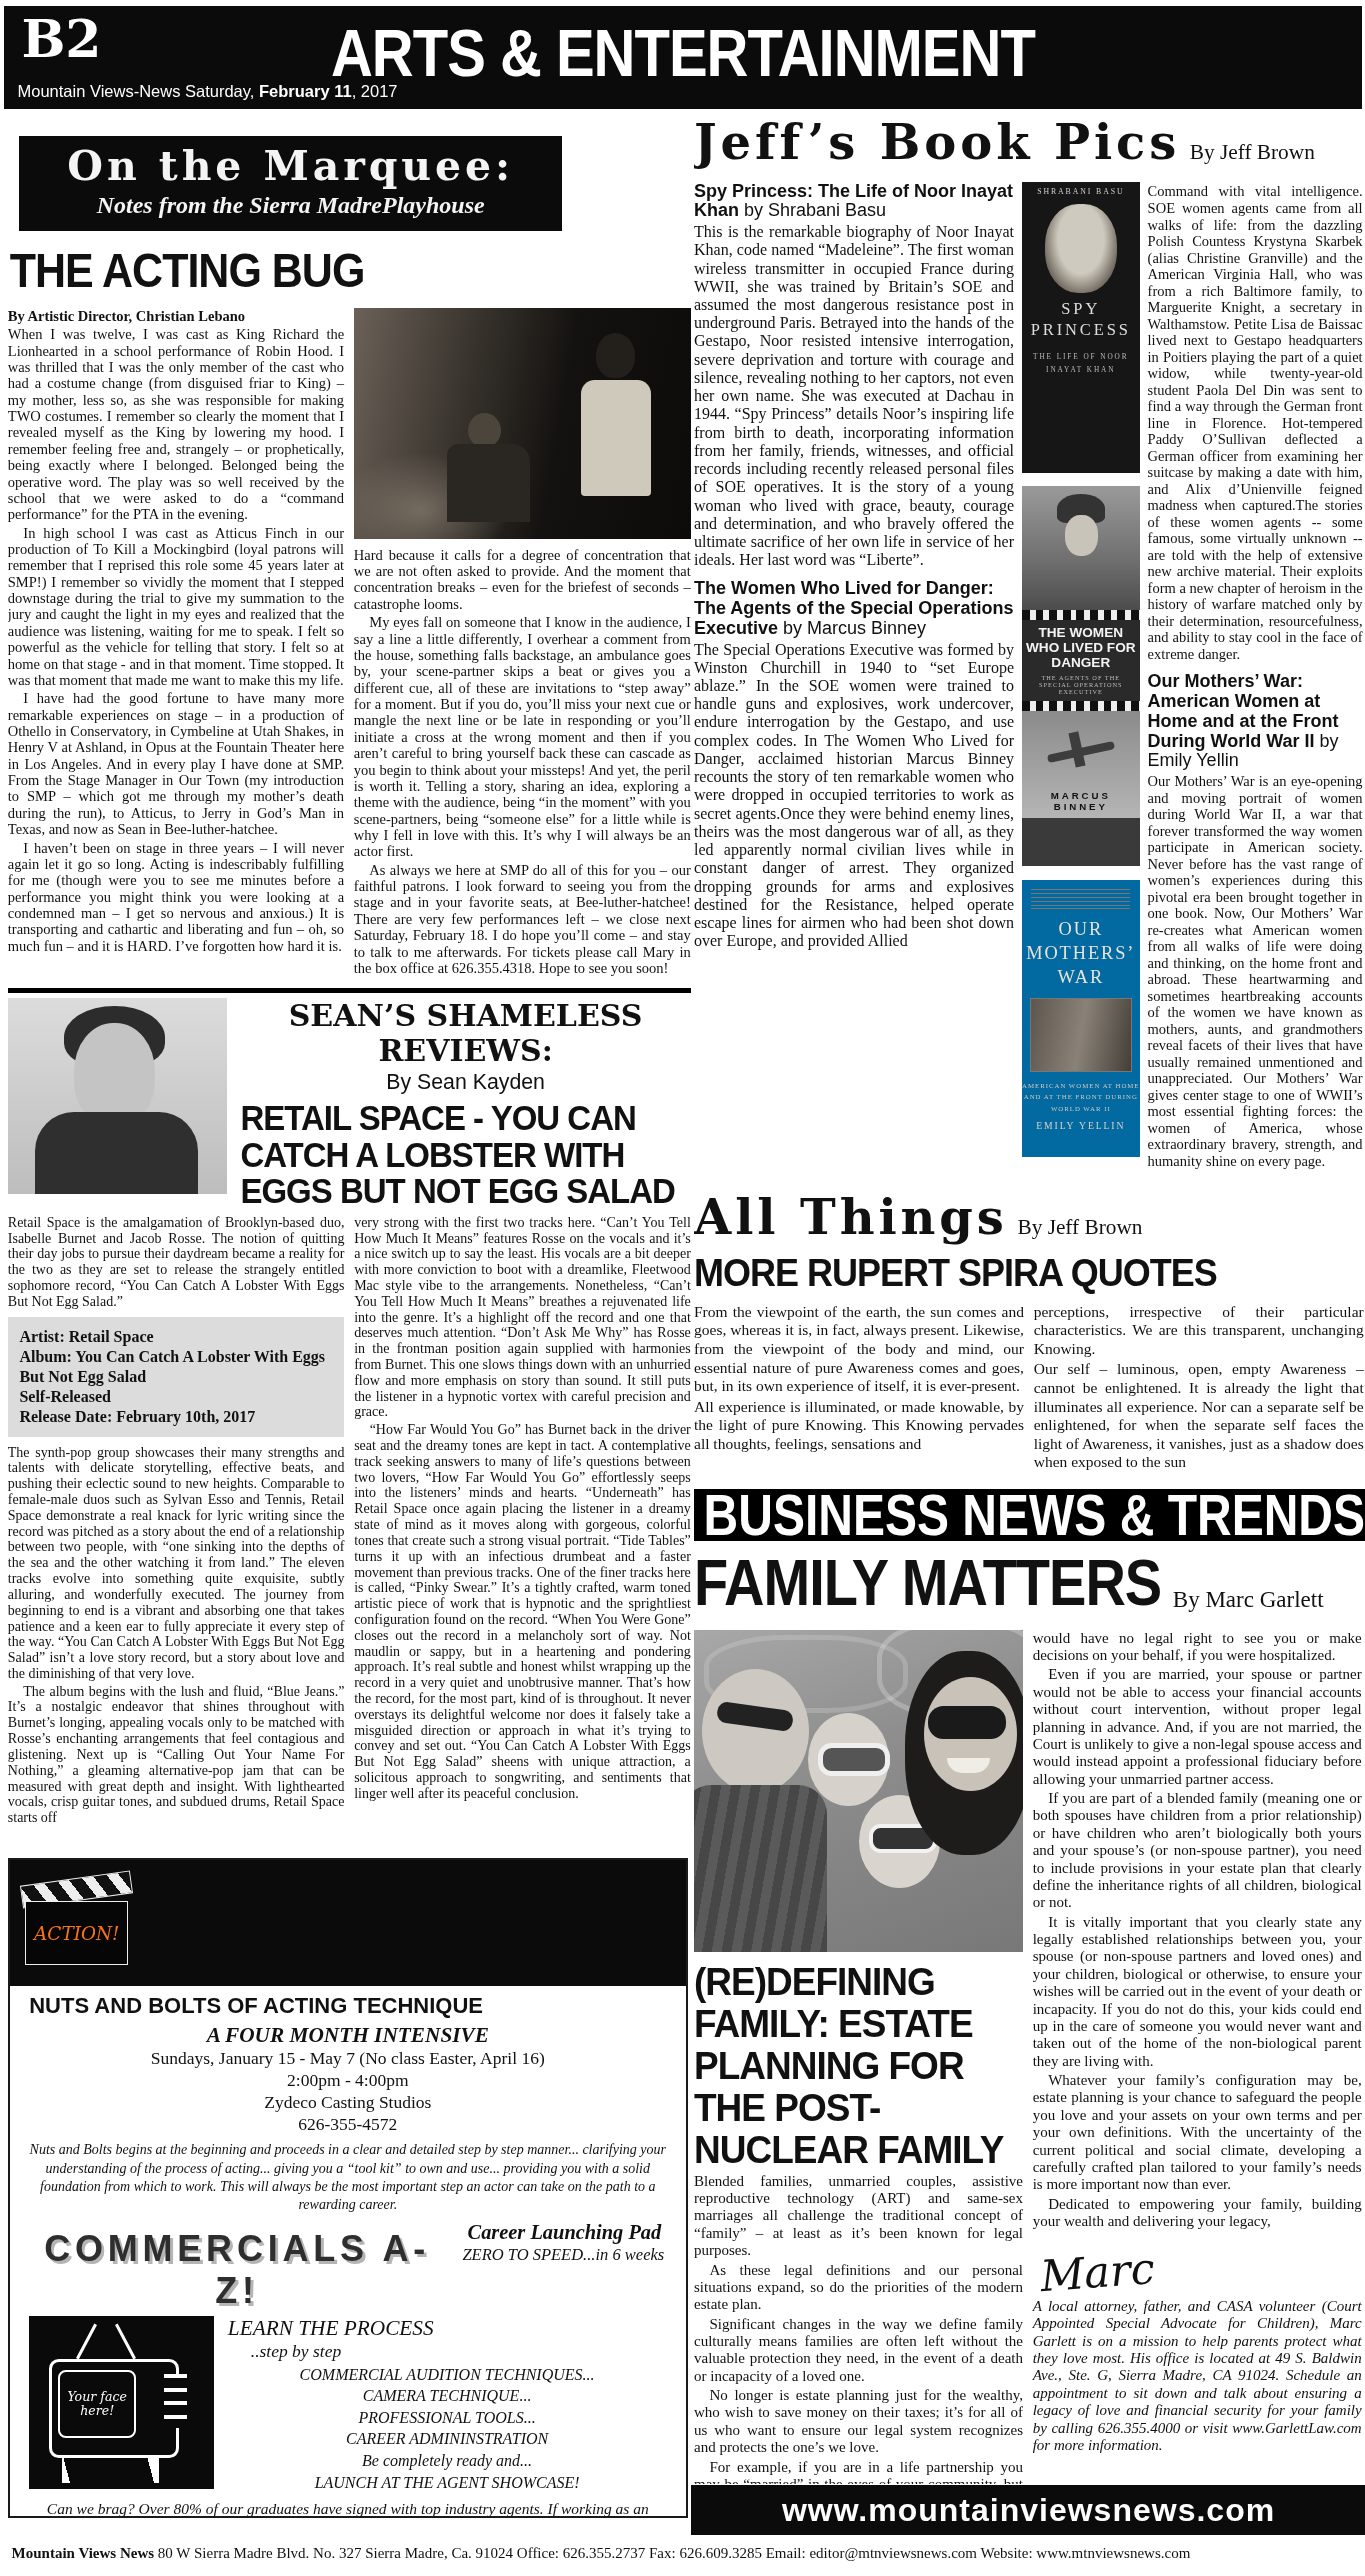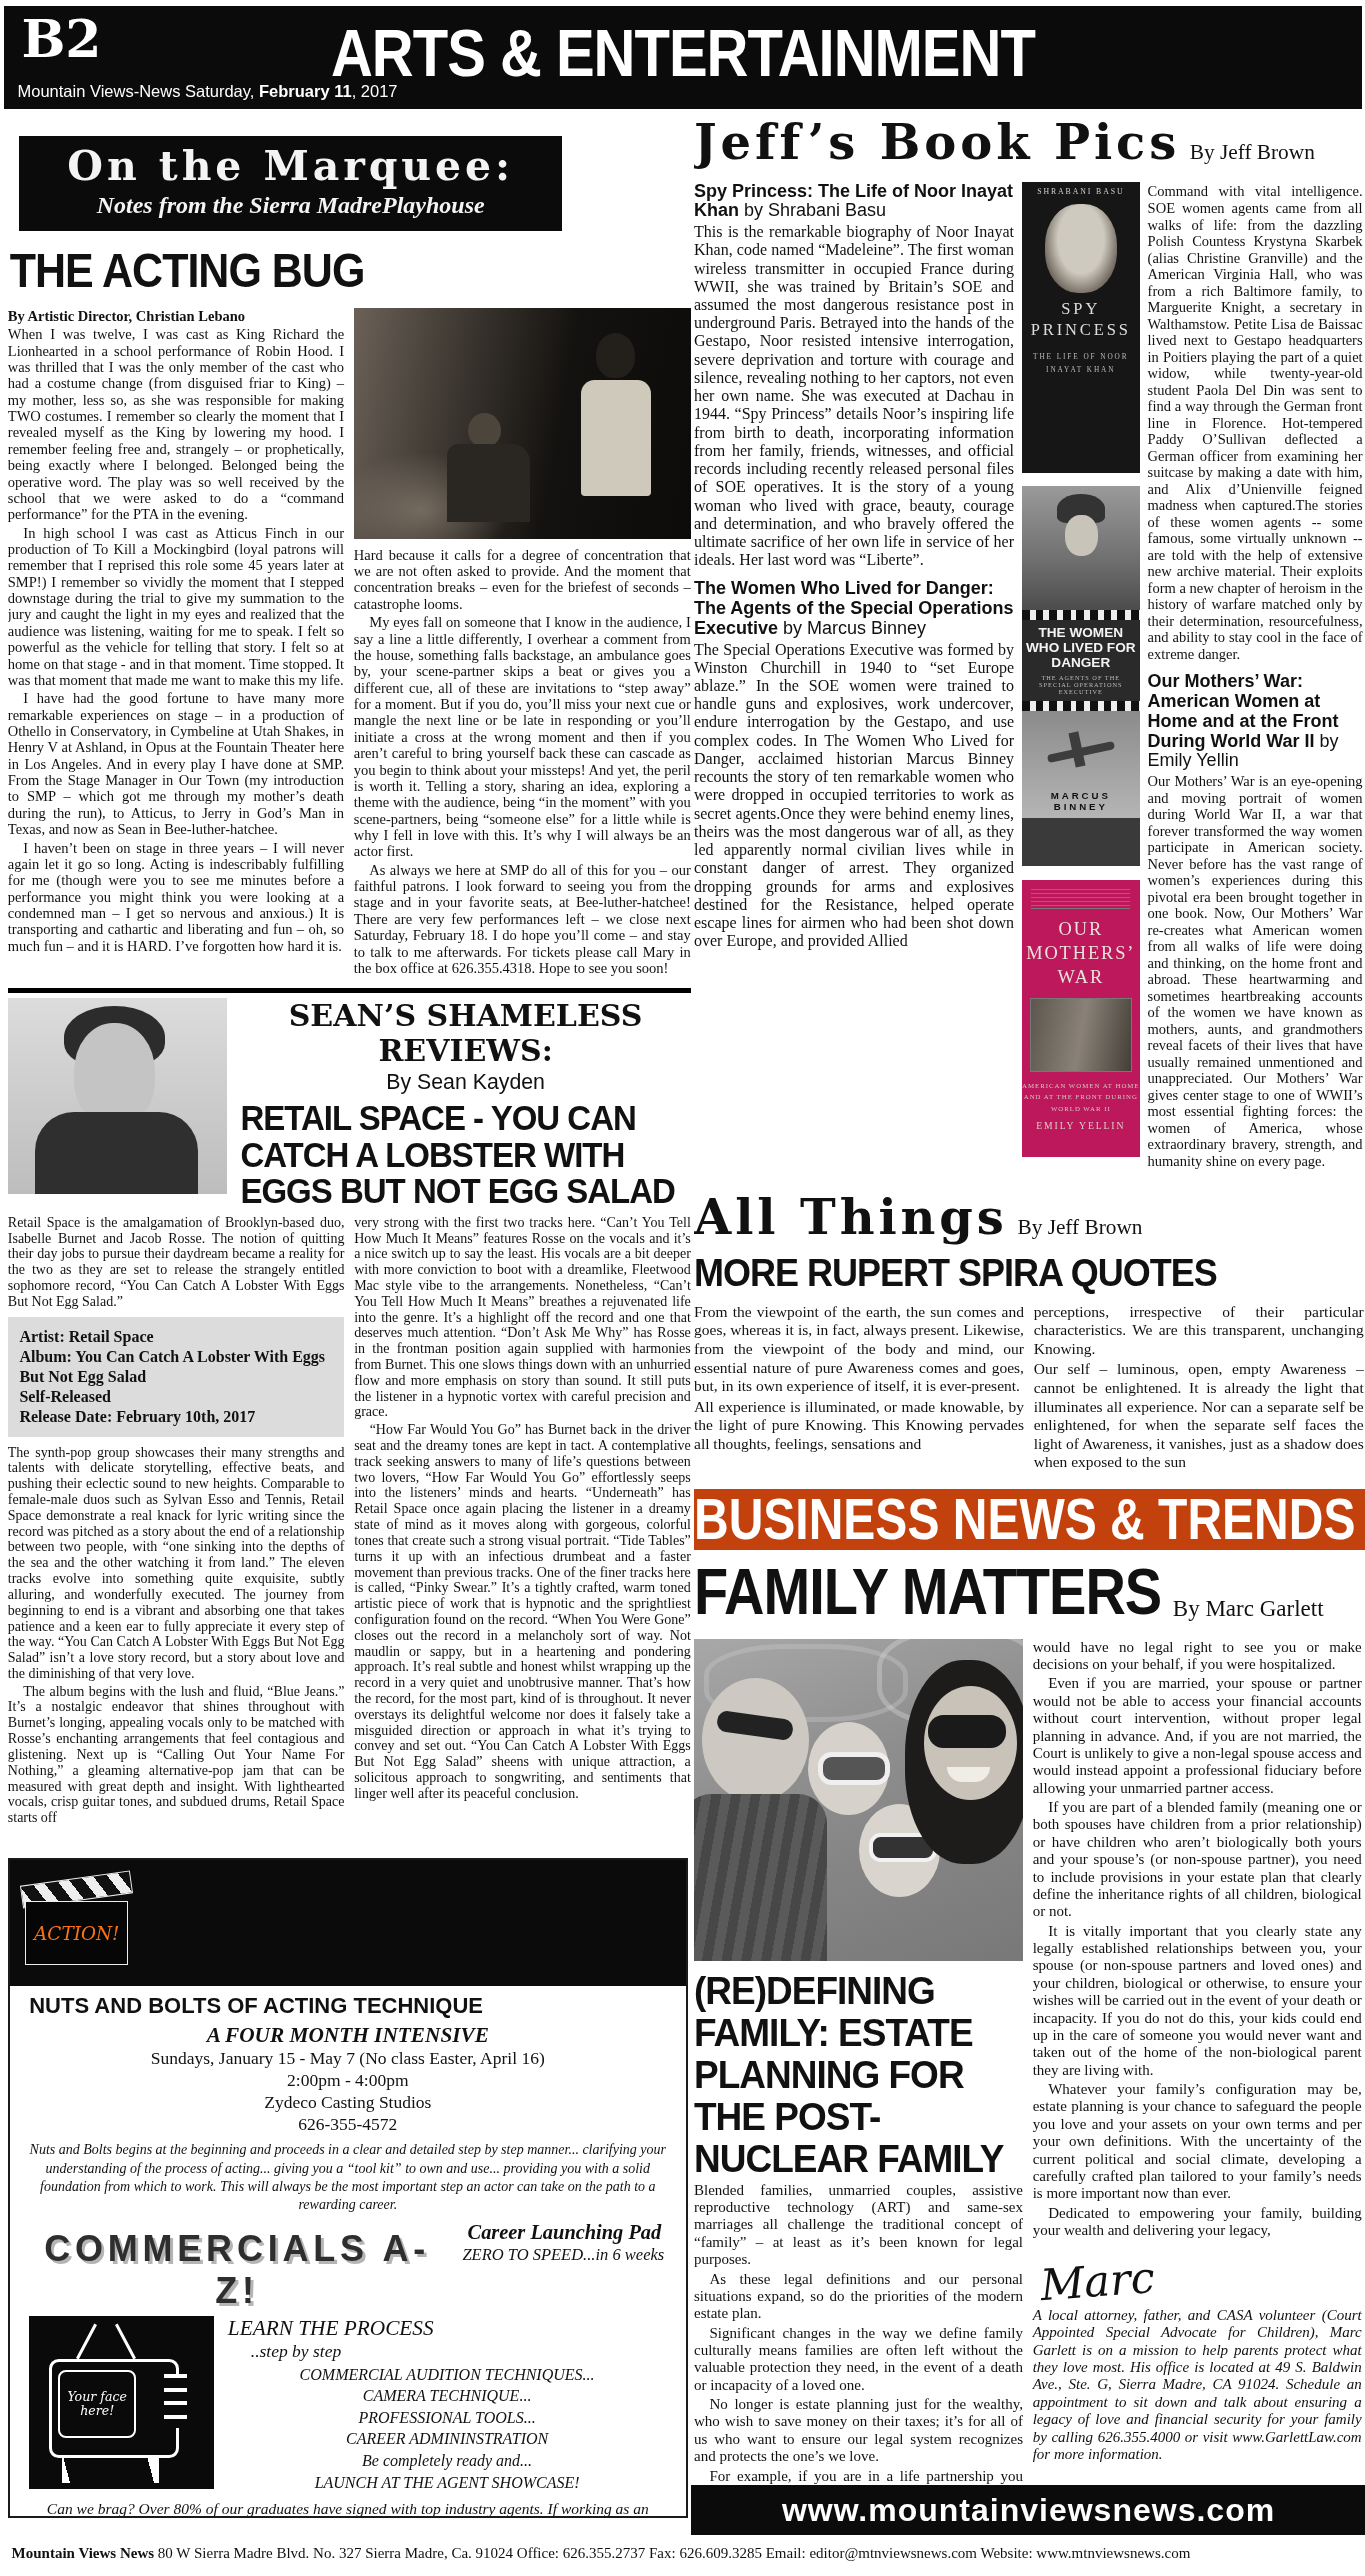--- a/index.html
+++ b/index.html
@@ -110,33 +110,33 @@
   #cover-women .cap{position:absolute;left:35px;top:7.8px;width:48px;height:29px;background:#333;border-radius:50% 50% 20% 20%;}
   #cover-women .fc{position:absolute;left:43px;top:29px;width:33px;height:41px;background:#c9c4ba;border-radius:45%;}
   #cover-women .perf{height:9.7px;background:repeating-linear-gradient(90deg,#111 0 7.8px,#eee 7.8px 13.6px);}
   #cover-women .band{background:#2a2a2a;padding:5.8px 3.9px;}
   #cover-women .ti{font-family:"Liberation Sans",sans-serif;font-weight:bold;font-size:13.6px;line-height:1.1;color:#f4f4f4;}
   #cover-women .st{font-size:6.3px;color:#bbb;margin-top:3.9px;letter-spacing:1px;}
   #cover-women .foot{height:107px;background:linear-gradient(#8b8b8b,#b5b5b5);position:relative;}
   #cover-women .plane{position:absolute;left:25px;top:37px;width:68px;height:7.8px;background:#3d3d3d;border-radius:3.9px;transform:rotate(-12deg);}
   #cover-women .wing{position:absolute;left:50px;top:21.3px;width:9.7px;height:35px;background:#3d3d3d;transform:rotate(-12deg);}
   #cover-women .au{position:absolute;left:0;right:0;bottom:5.8px;font-size:9.7px;letter-spacing:2.9px;color:#111;font-family:"Liberation Sans",sans-serif;font-weight:bold;}
-  #cover-mothers{height:277px;background:#be185d;}
+  #cover-mothers{height:277px;background:#0369a1;}
   #cover-mothers .blurb{height:25px;margin:5.8px 9.7px 0;background:repeating-linear-gradient(#0000 0 2.9px,#777 2.9px 3.9px);}
   #cover-mothers .ti{font-family:"Liberation Serif",serif;font-size:18.4px;letter-spacing:1.9px;color:#e8e4da;line-height:1.3;margin-top:7.8px;}
   #cover-mothers .photo{height:72px;margin:7.8px 7.8px;background:linear-gradient(100deg,#5c564e,#8a8278 50%,#433e37);border:1px solid #777;}
   #cover-mothers .st{font-size:6.8px;letter-spacing:1px;color:#cfc9be;line-height:1.7;}
   #cover-mothers .au{font-size:9.7px;letter-spacing:1.9px;color:#d8d2c6;margin-top:5.8px;font-family:"Liberation Serif",serif;}
   
   #all-things{margin-top:9.7px;}
   #spira-headline{font-size:36px;margin:9.7px 0 11.6px 0;transform:scaleY(1.08);transform-origin:left top;display:inline-block;}
   #spira-cols .col{width:330px;}
   #spira-cols p{font-size:15.5px;line-height:1.2;}
   
-  #biz-banner{background:#c2410c;color:#fff;height:61px;margin-top:15.5px;display:flex;align-items:center;justify-content:flex-start;}
+  #biz-banner{background:#000000;color:#fff;height:52px;margin-top:15.5px;display:flex;align-items:center;justify-content:flex-end;}
   #biz-banner .t{font-family:"Liberation Sans",sans-serif;font-weight:bold;font-size:48px;letter-spacing:0;transform:scaleY(1.2);}
   #fam-head{display:flex;align-items:baseline;gap:11.6px;margin:13.6px 0 9.7px 0;}
   #fam-head .big{font-family:"Liberation Sans",sans-serif;font-weight:bold;font-size:56px;letter-spacing:-1px;transform:scaleY(1.15);transform-origin:left bottom;}
   #fam-head .by{font-size:23px;}
   #fam-cols .col{width:329px;}
   #fam-cols p{font-size:15px;line-height:1.16;}
   #family-photo{width:329px;height:322px;background:linear-gradient(160deg,#a8a8a8,#8e8e8e 40%,#787878);position:relative;overflow:hidden;margin-bottom:9.7px;}
   #family-photo .graf1{position:absolute;left:9.7px;top:5.8px;width:194px;height:68px;border:5.8px solid #cfcfcf55;border-radius:40%;}
   #family-photo .graf2{position:absolute;right:-19.4px;top:-9.7px;width:155px;height:87px;border:5.8px solid #e0e0e055;border-radius:40%;}
   .fp-head{position:absolute;border-radius:50%;}

